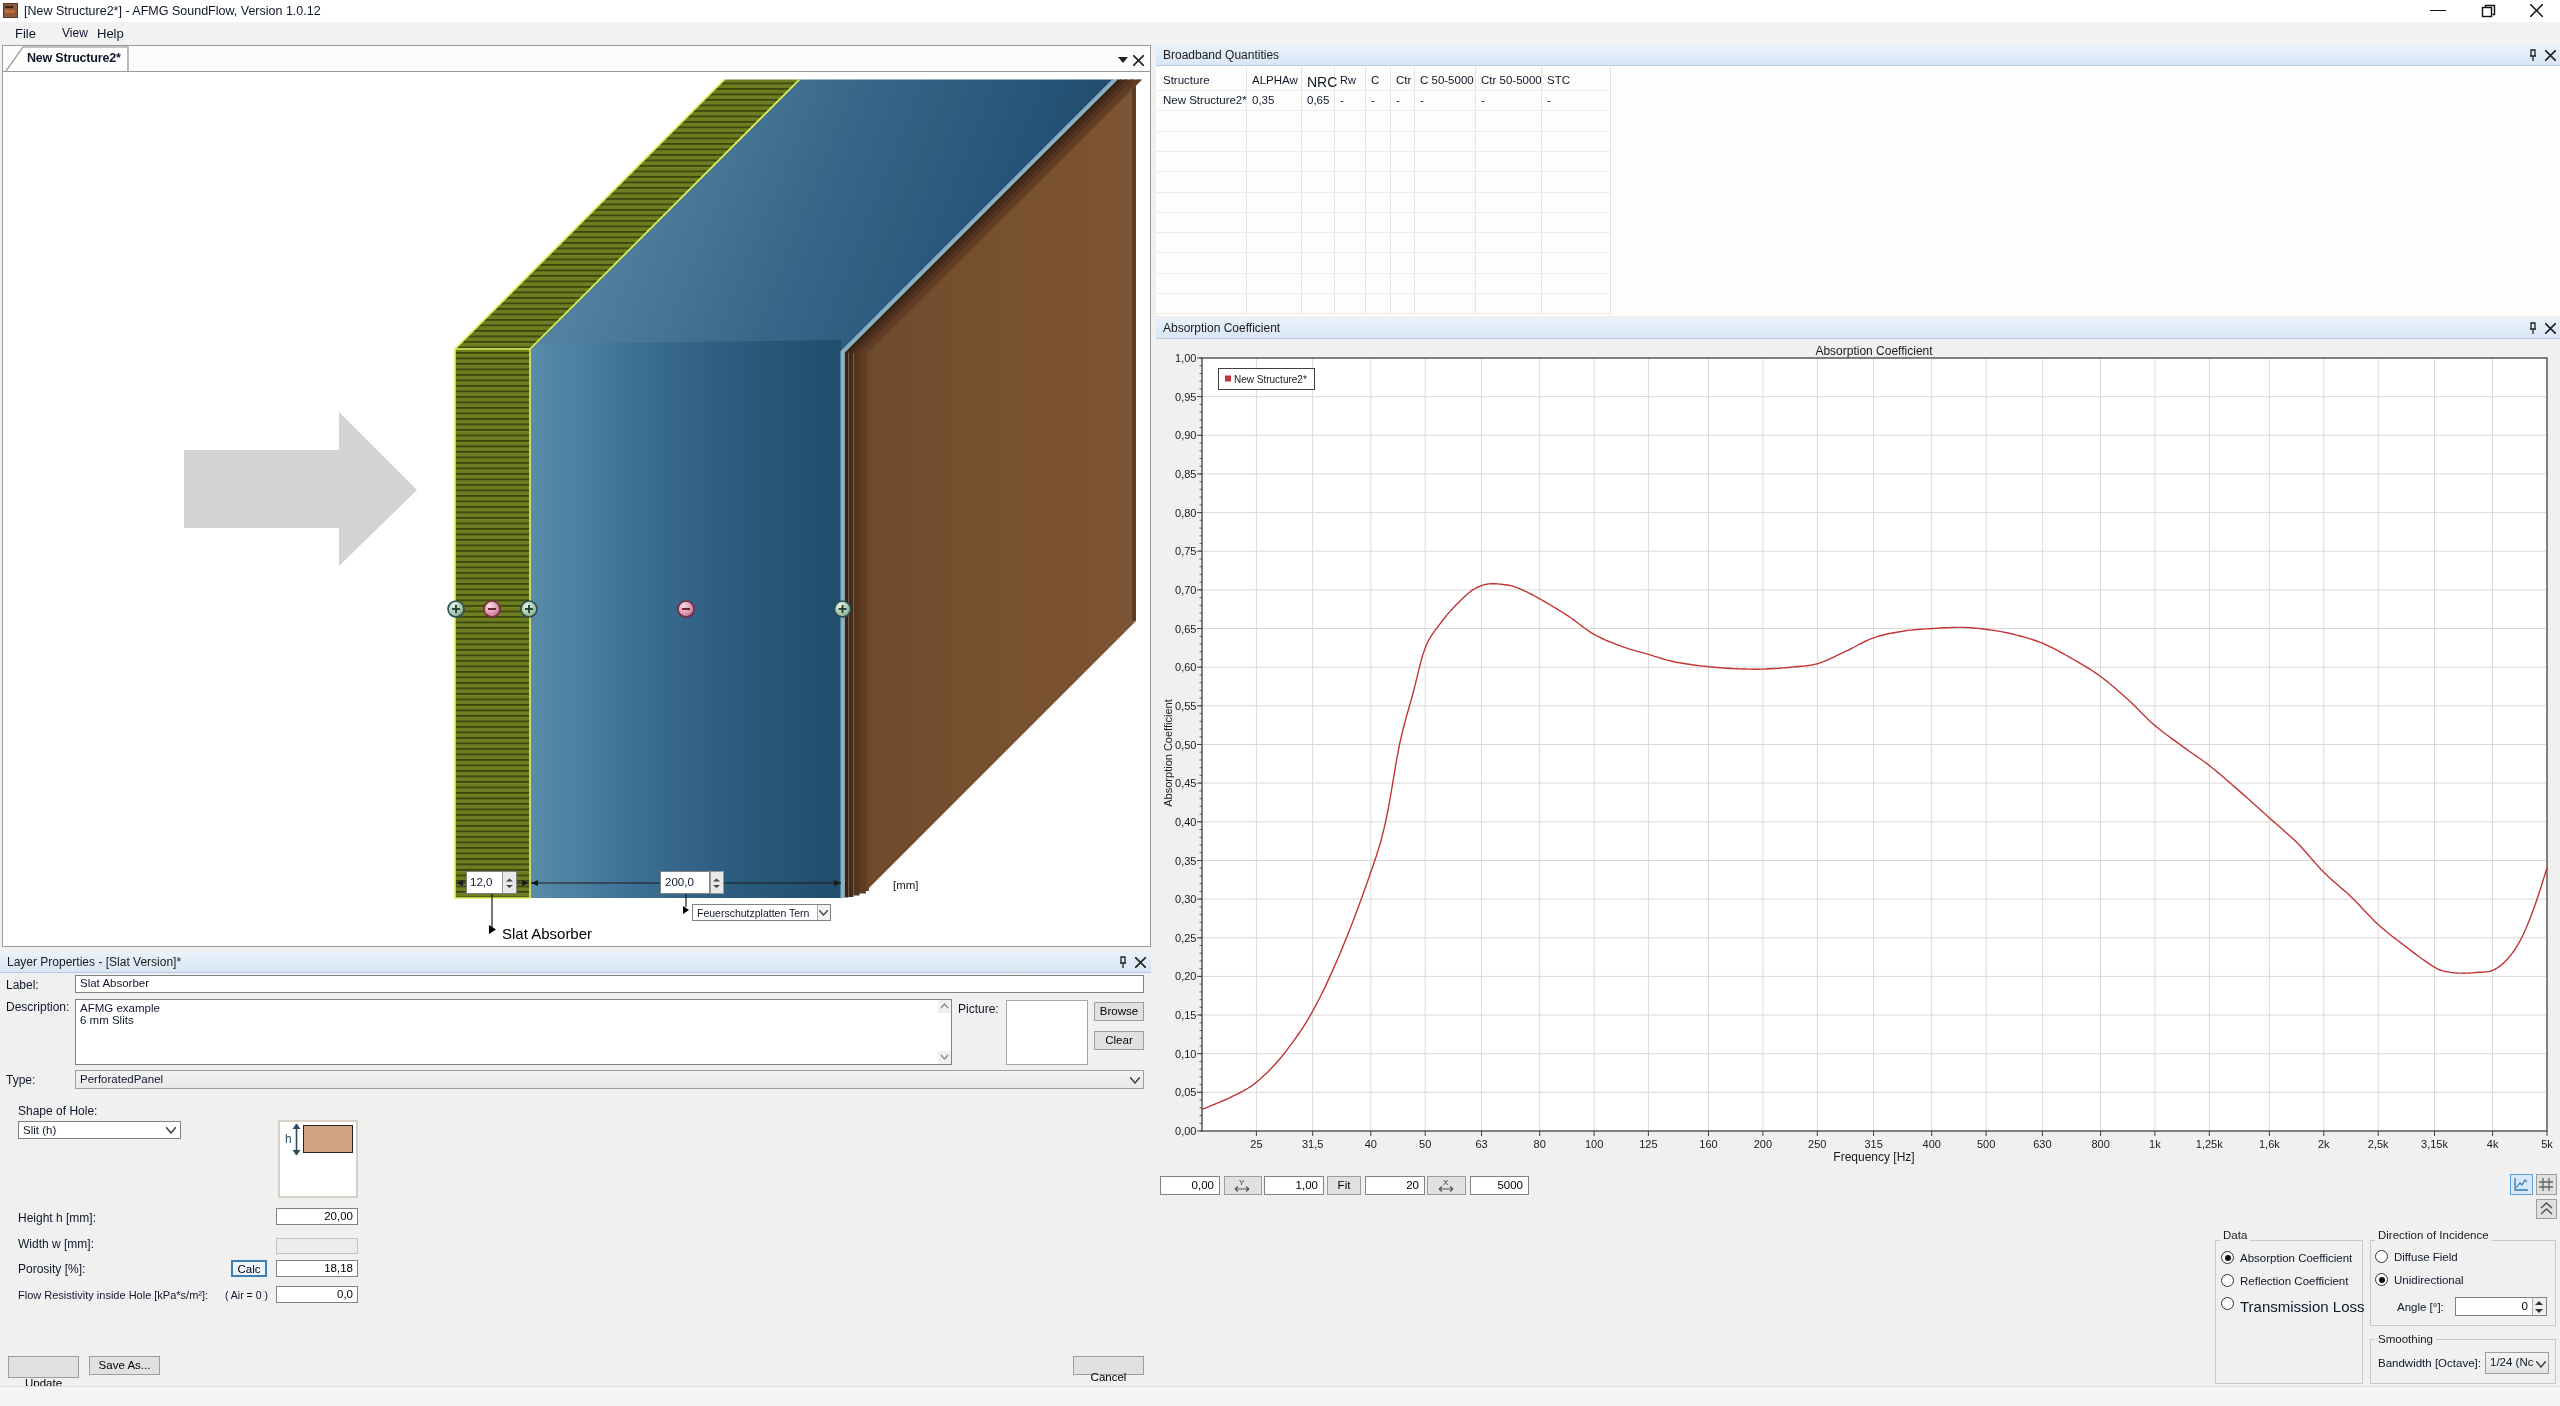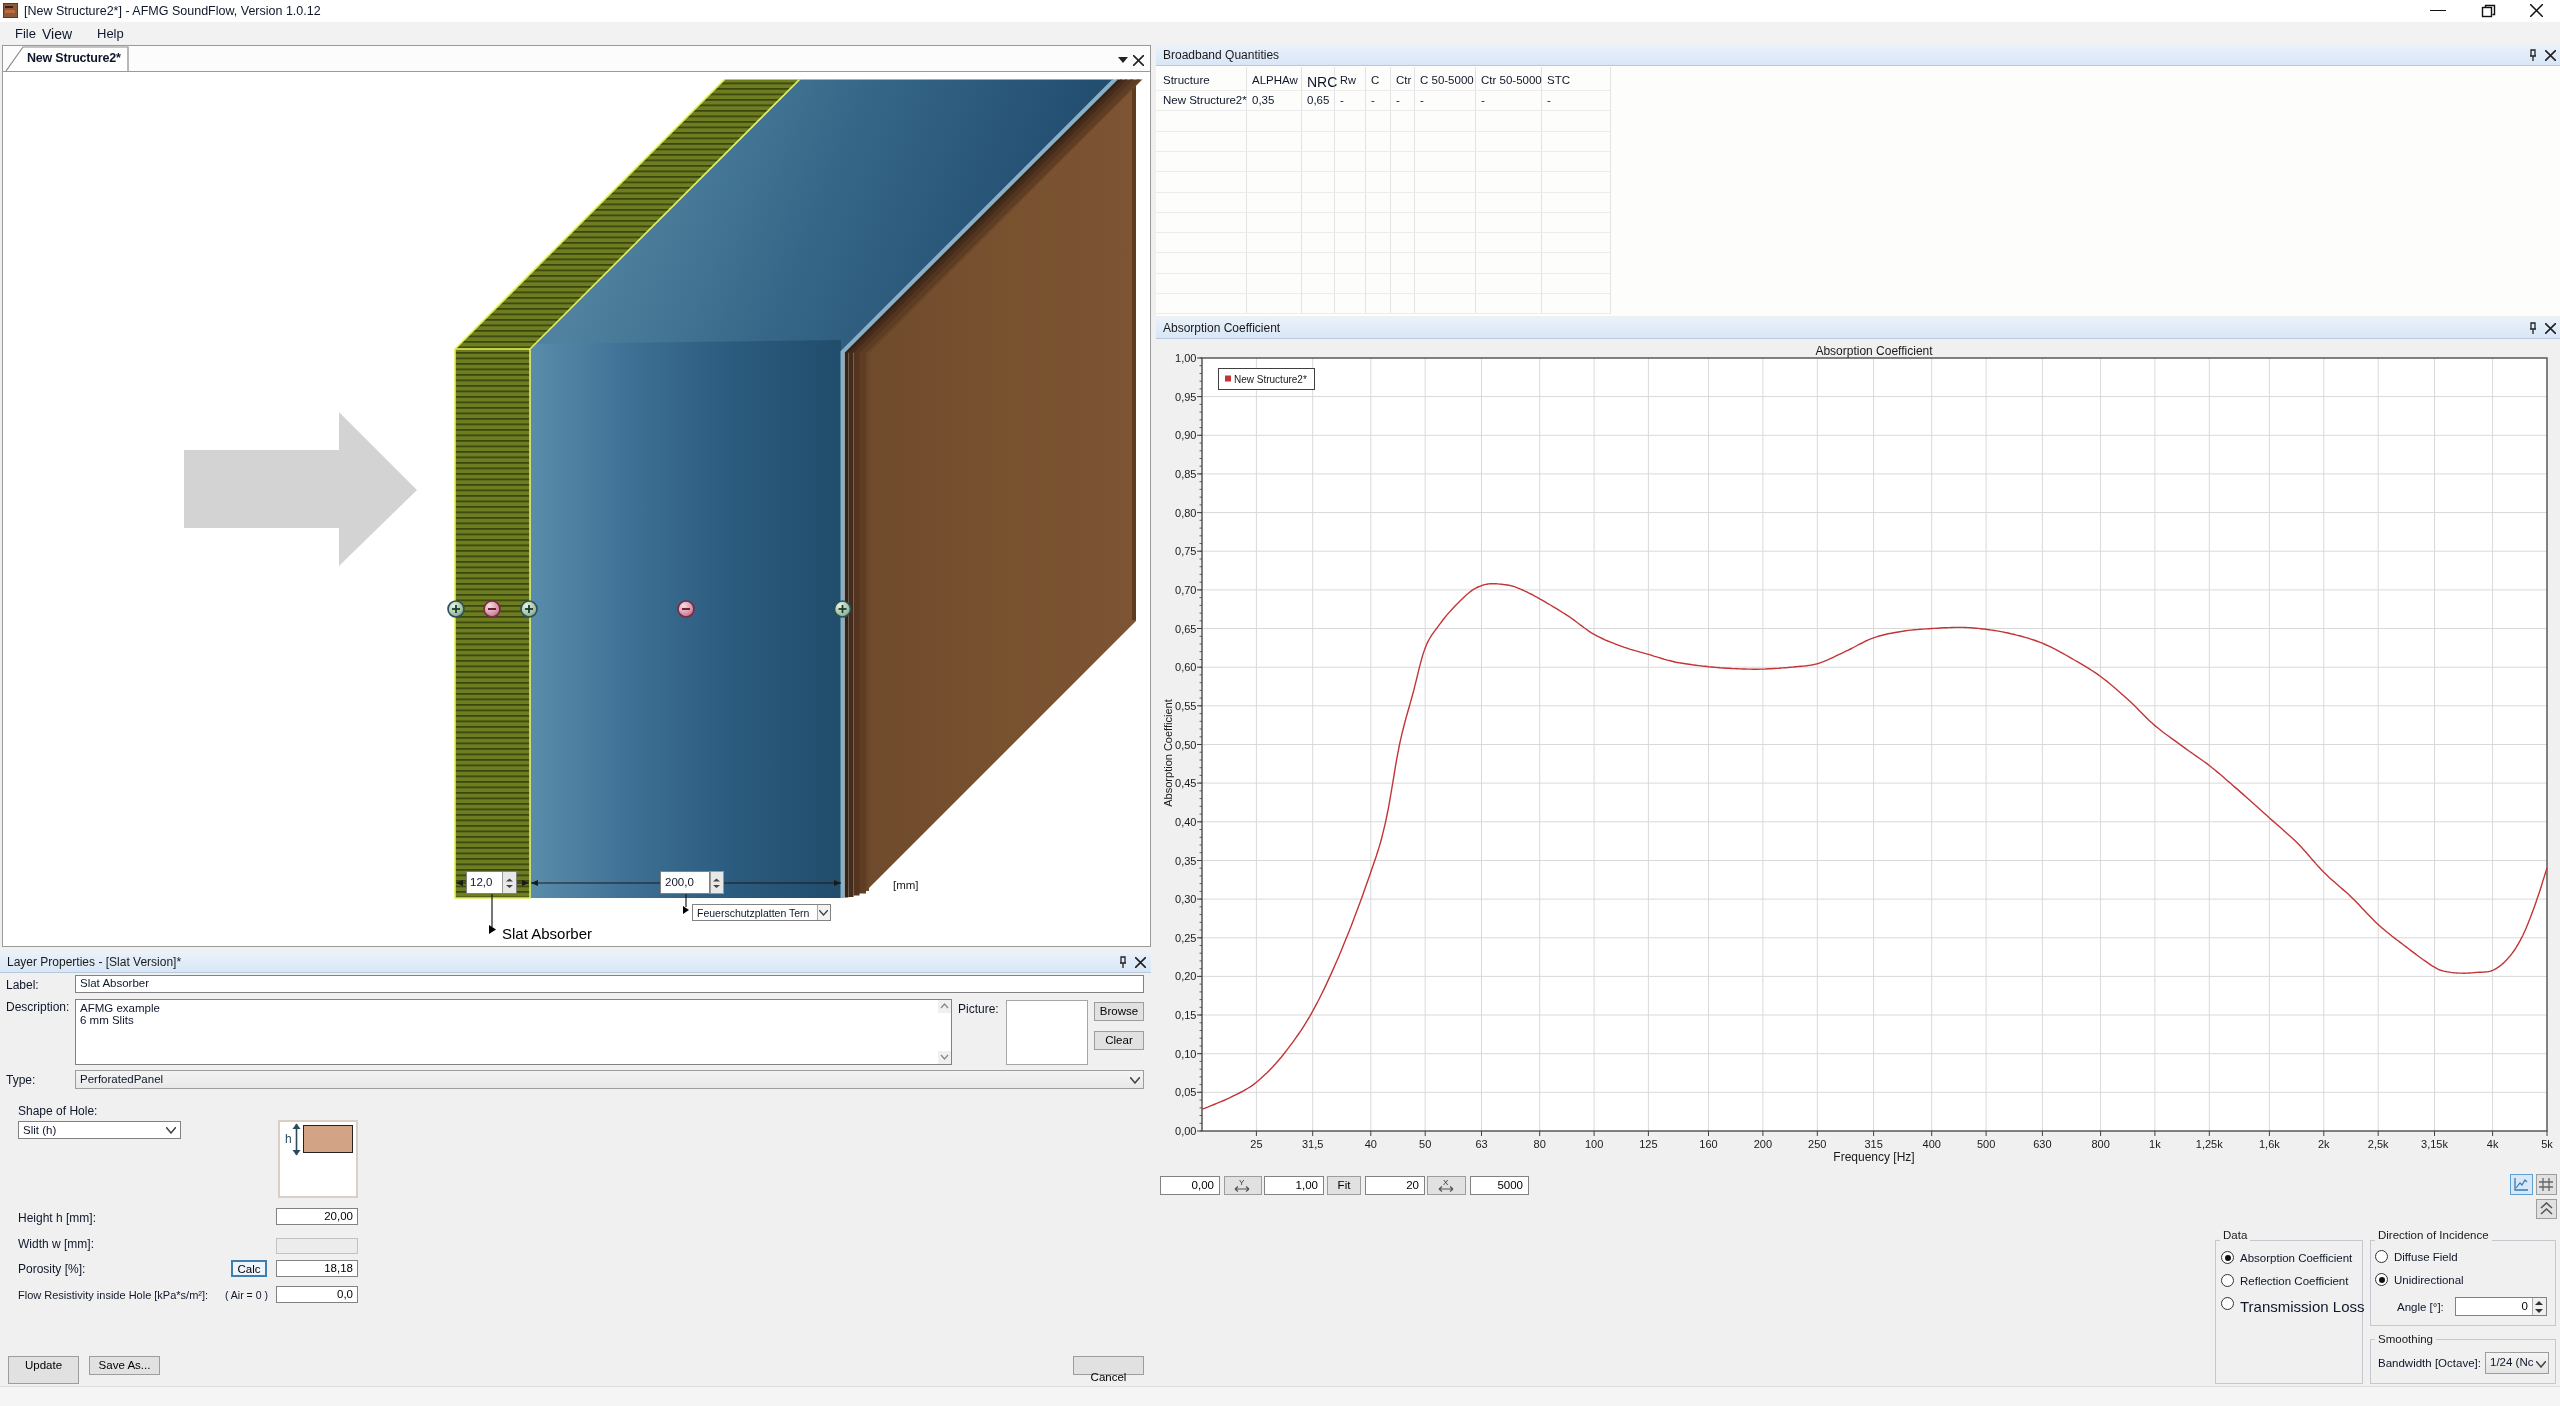--- a/index.html
+++ b/index.html
@@ -22,21 +22,21 @@
 <svg class="abs" style="left:2481px;top:4px" width="15" height="14">
     <path d="M4.5,3.5 L4.5,1.5 L13.5,1.5 L13.5,10.5 L11.5,10.5" fill="none" stroke="#111" stroke-width="1.4"></path>
     <rect x="1.5" y="3.5" width="9" height="9" fill="#fff" stroke="#111" stroke-width="1.4"></rect>
   </svg>
 <svg class="abs" style="left:2530px;top:4px" width="13" height="13">
     <path d="M0,0 L13,13 M13,0 L0,13" stroke="#111" stroke-width="1.5"></path>
   </svg>
 
 <div class="abs" style="left:0;top:22px;width:2560px;height:22px;background:#f2f2f2"></div>
 <div class="lbl" style="left:15px;top:26px;font-size:13px">File</div>
-<div class="lbl" style="left:42px;top:26px;font-size:14px">View</div>
+<div class="lbl" style="left:62px;top:26px;font-size:12px">View</div>
 <div class="lbl" style="left:97px;top:26px;font-size:13px">Help</div>
 
 <div class="abs" style="left:2px;top:45px;width:1149px;height:26px;background:#fcfcfc;border:1px solid #9a9a9a;border-bottom:none"></div>
 <svg class="abs" style="left:2px;top:46px" width="140" height="25">
     <path d="M4,25 L21,1 L126,1 L126,25" fill="#ffffff" stroke="#8a8a8a" stroke-width="1.2"></path>
   </svg>
 <div class="lbl" style="left:27px;top:51px;font-weight:bold;font-size:12.5px;letter-spacing:-0.2px">New Structure2*</div>
 <svg class="abs" style="left:1118px;top:57px" width="11" height="7">
     <path d="M0,0 L10,0 L5,6 Z" fill="#222"></path>
   </svg>
@@ -193,21 +193,21 @@
 <div class="lbl" style="left:18px;top:1211px">Height h [mm]:</div>
 <div class="tb" style="left:276px;top:1208px;width:82px;height:17px;text-align:right;padding:1px 4px 0 0">20,00</div>
 <div class="lbl" style="left:18px;top:1237px">Width w [mm]:</div>
 <div class="abs" style="left:276px;top:1238px;width:82px;height:16px;background:#ececec;border:1px solid #c2c2c2"></div>
 <div class="lbl" style="left:18px;top:1262px">Porosity [%]:</div>
 <div class="abs" style="left:231px;top:1260px;width:36px;height:17px;background:#eef4fb;border:2px solid #3c7fb1;font-size:11.5px;text-align:center;padding-top:1px">Calc</div>
 <div class="tb" style="left:276px;top:1260px;width:82px;height:17px;text-align:right;padding:1px 4px 0 0">18,18</div>
 <div class="lbl" style="left:18px;top:1289px;font-size:11px">Flow Resistivity inside Hole [kPa*s/m²]:</div>
 <div class="lbl" style="left:225px;top:1289px;font-size:10.5px">( Air = 0 )</div>
 <div class="tb" style="left:276px;top:1286px;width:82px;height:17px;text-align:right;padding:1px 4px 0 0">0,0</div>
-<div class="btn" style="left:8px;top:1356px;width:71px;height:28px;padding-top:2px">Update</div>
+<div class="btn" style="left:8px;top:1356px;width:71px;height:19px;padding-top:20px">Update</div>
 <div class="btn" style="left:89px;top:1356px;width:71px;height:19px;padding-top:2px">Save As...</div>
 <div class="btn" style="left:1073px;top:1356px;width:71px;height:19px;padding-top:14px">Cancel</div>
 
 <div class="abs" style="left:1156px;top:45px;width:1404px;height:271px;background:#fdfdfb"></div>
 <div class="hdr" style="left:1156px;top:45px;width:1404px">Broadband Quantities</div>
 <svg class="abs" style="left:2527px;top:49px" width="12" height="13">
     <path d="M4,1 L8,1 L8,7 L4,7 Z M3,7 L9,7 M6,7 L6,12" stroke="#222" stroke-width="1.3" fill="none"></path>
   </svg>
 <svg class="abs" style="left:2545px;top:50px" width="11" height="11">
     <path d="M0,0 L11,11 M11,0 L0,11" stroke="#222" stroke-width="1.6"></path>

